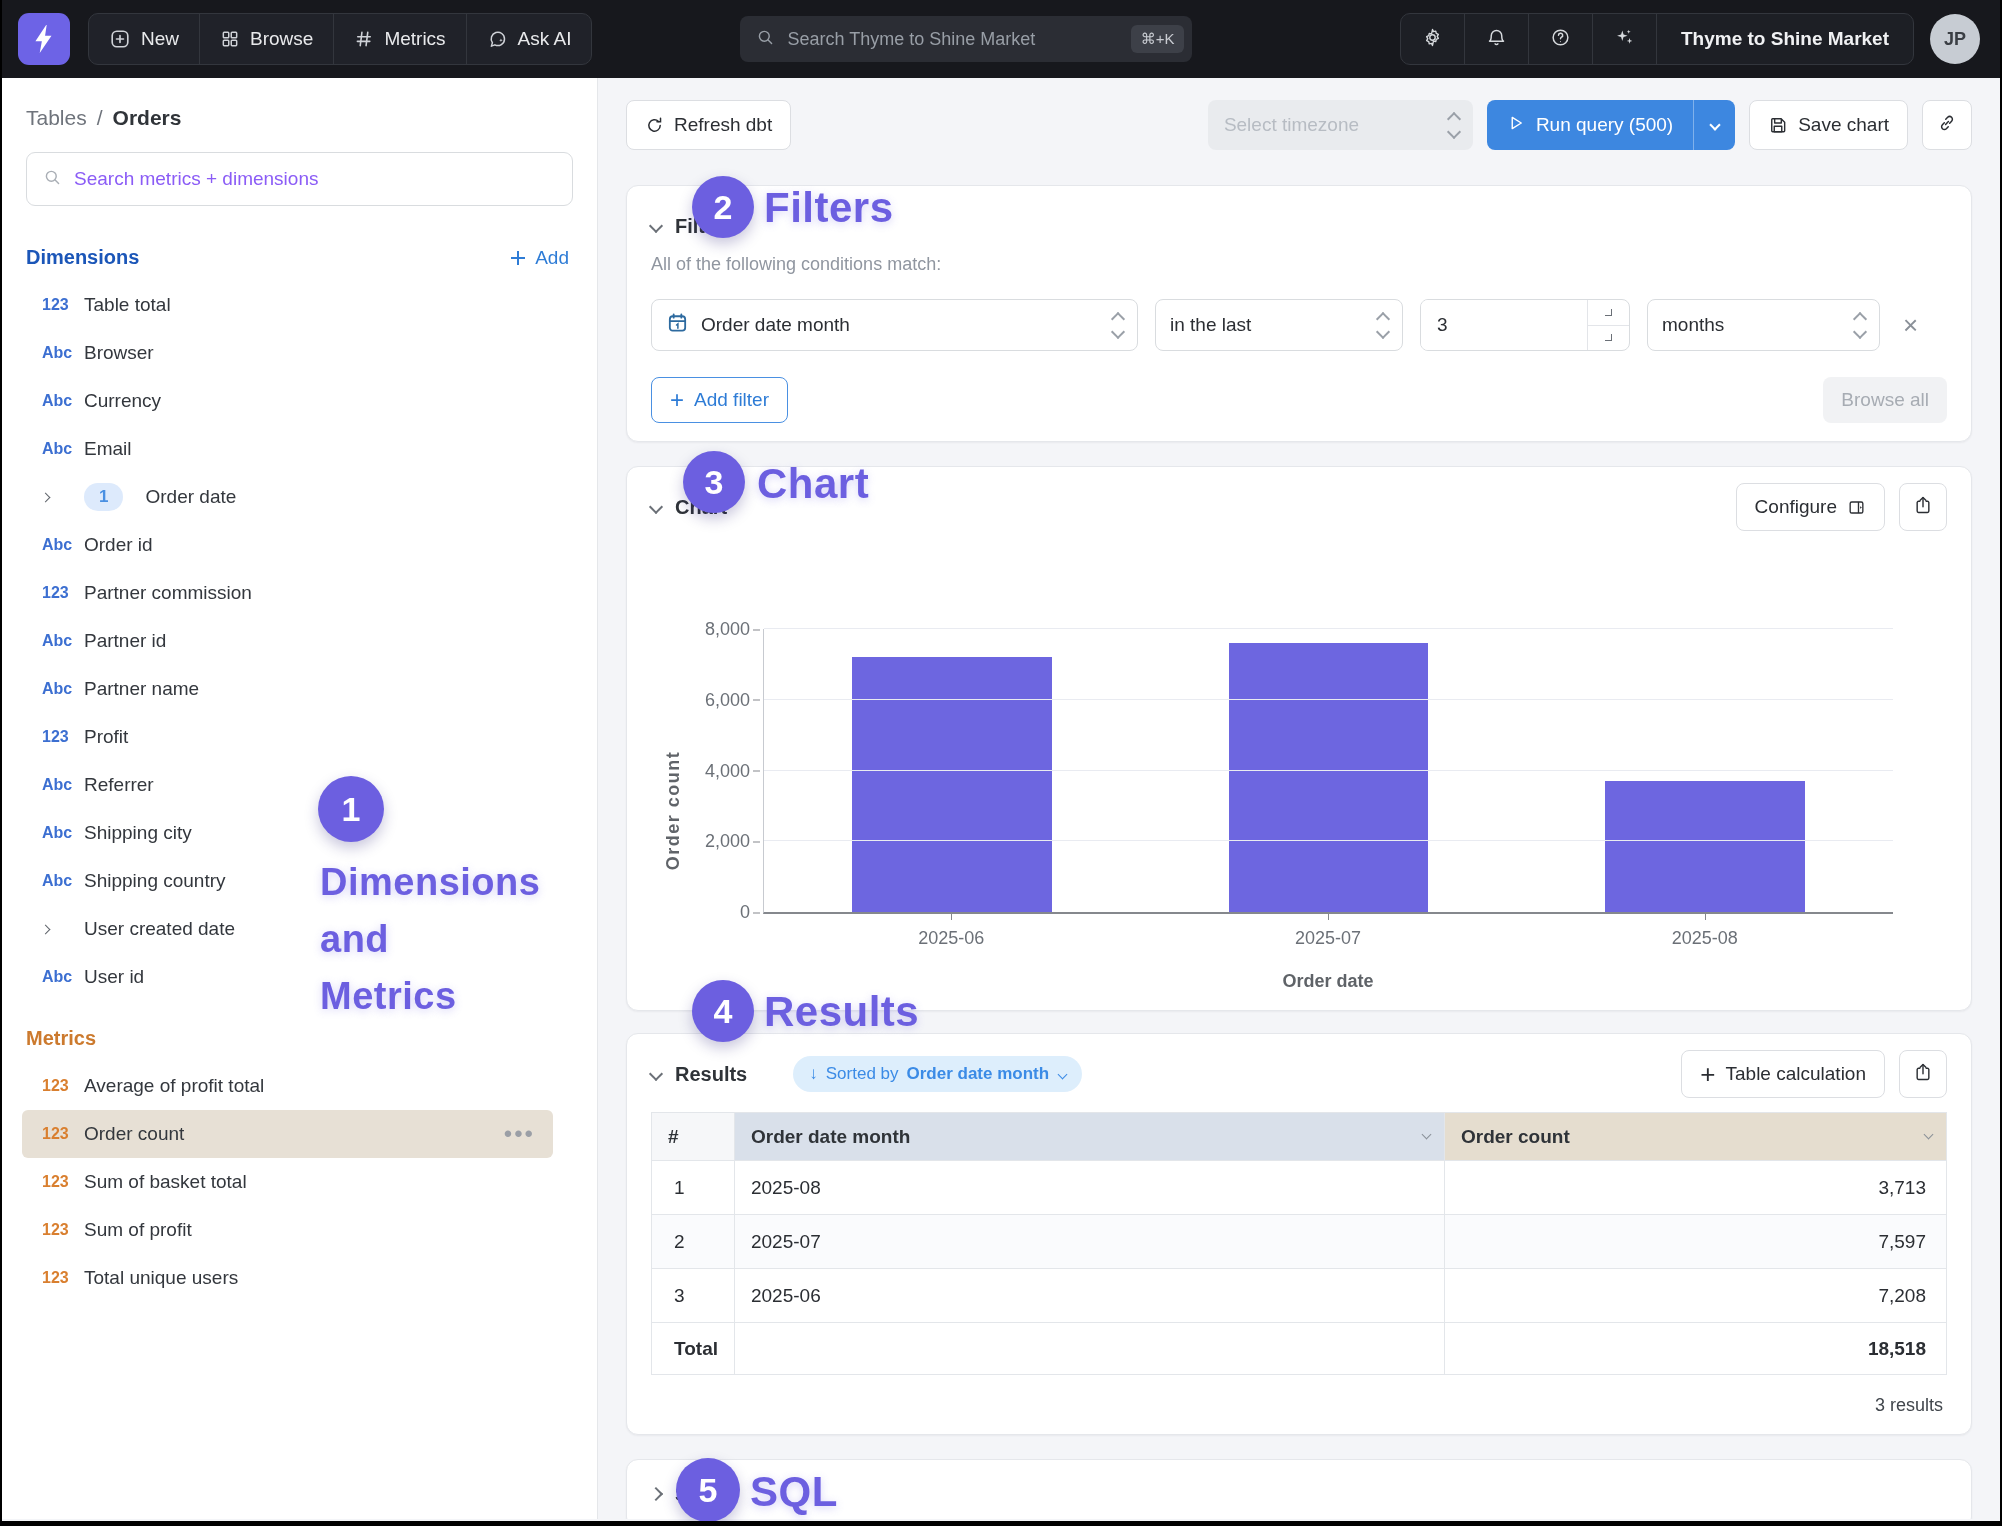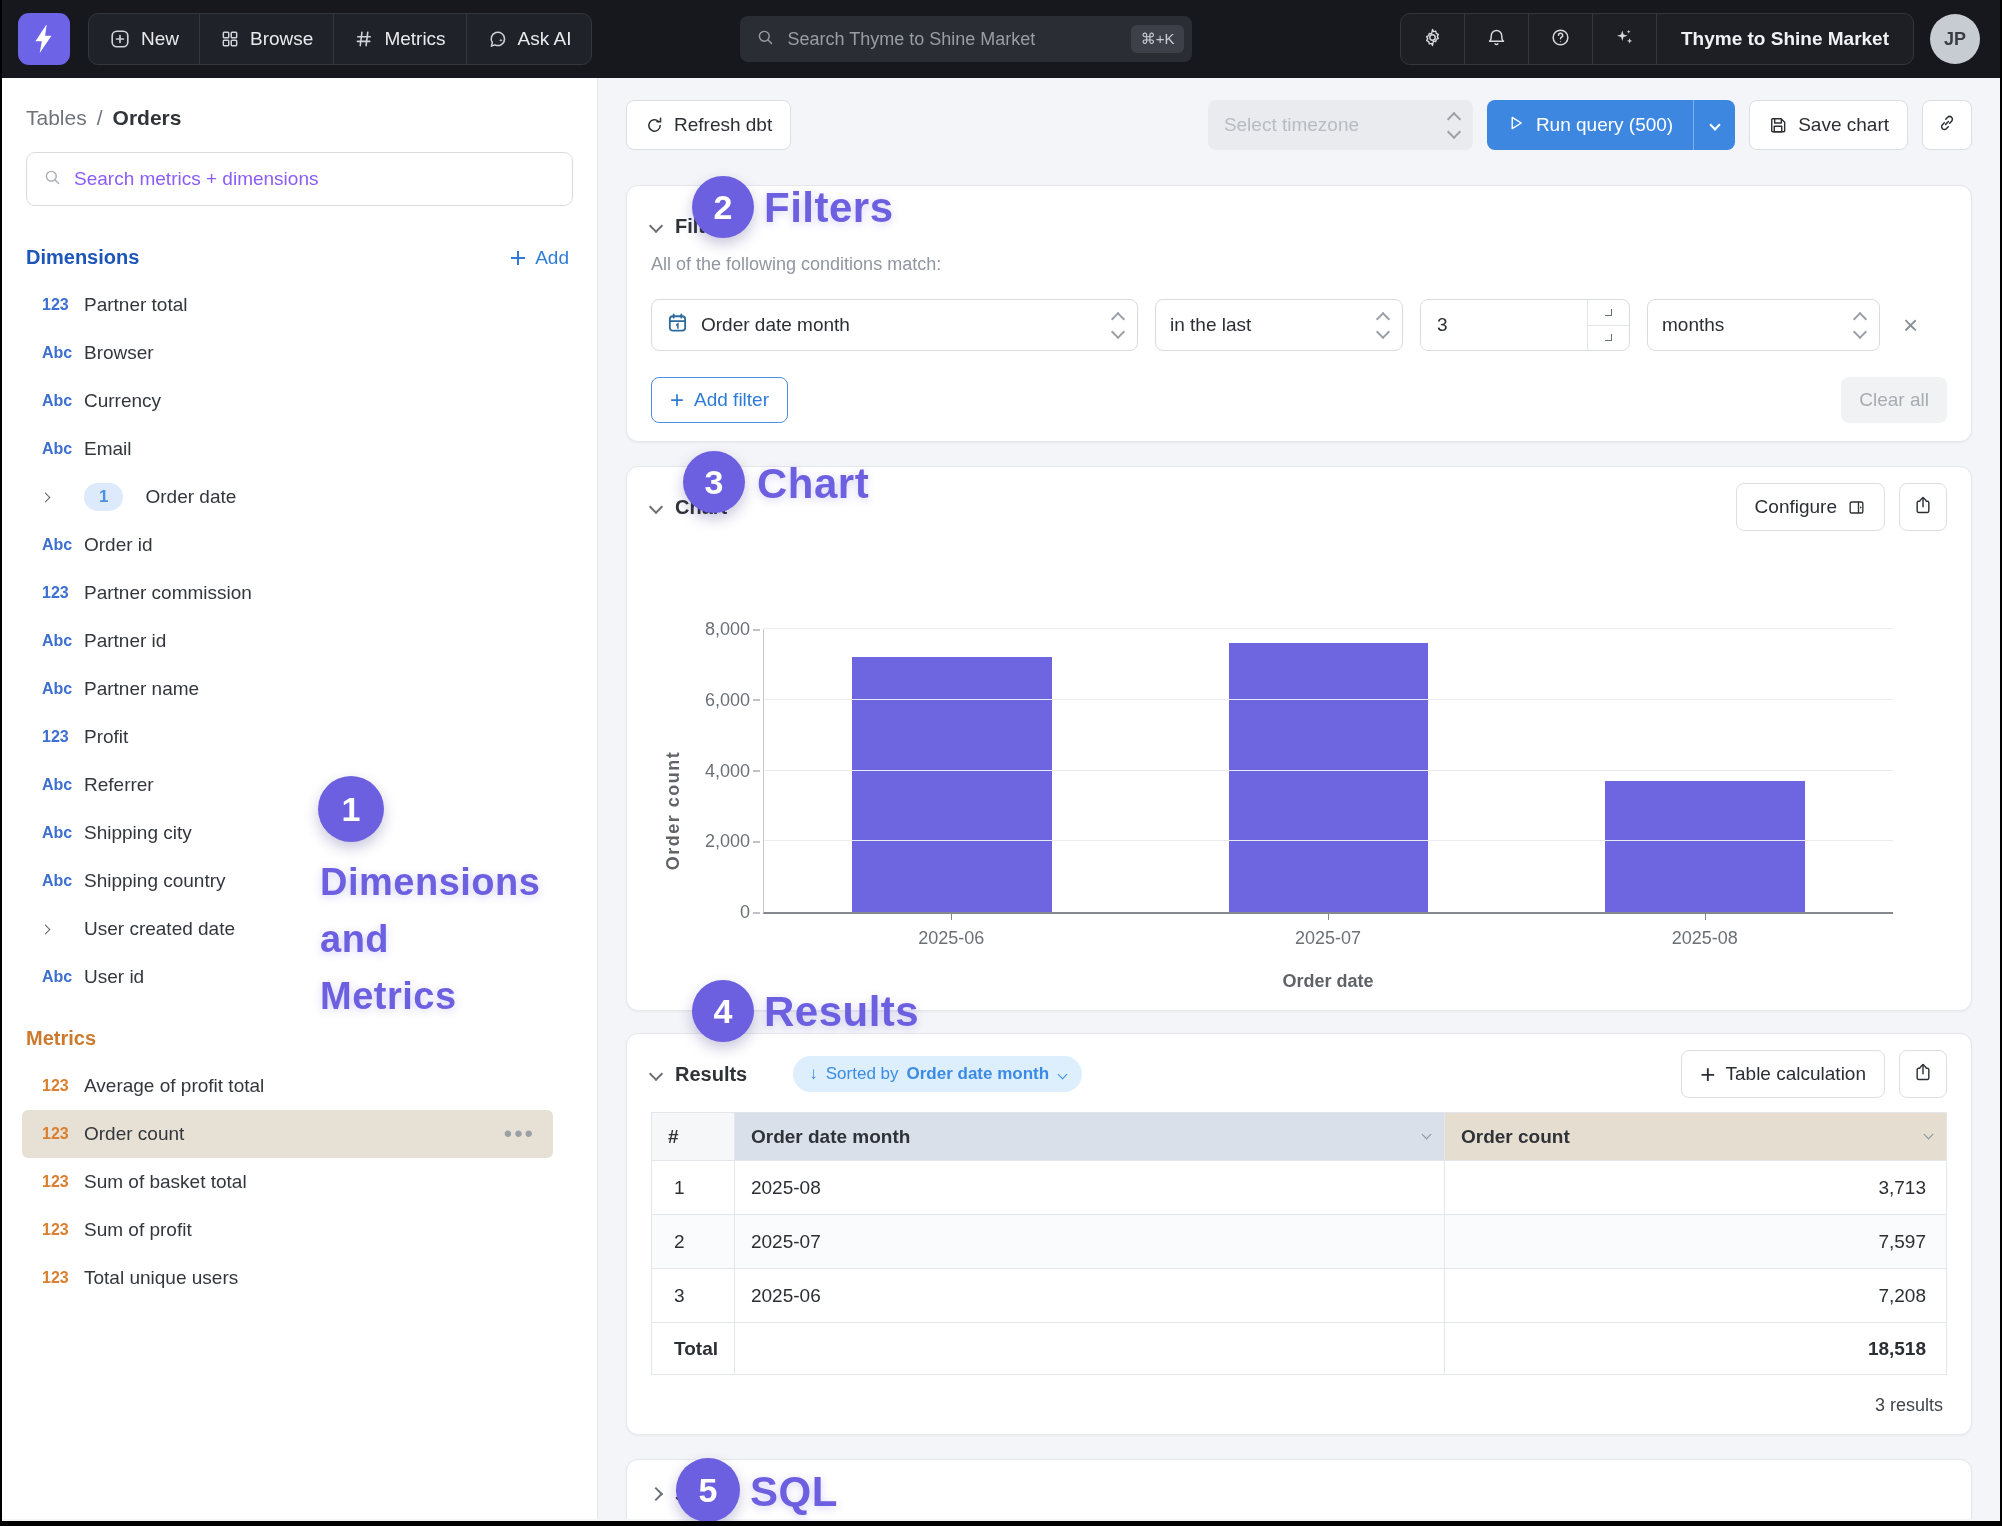--- a/index.html
+++ b/index.html
@@ -252,21 +252,21 @@
         <span class="add-link">
           <svg width="18" height="18" viewBox="0 0 18 18">
                 <path d="M9 2v14M2 9h14" stroke="#2e7cd6" stroke-width="2" fill="none"></path>
               </svg>
           <span>Add</span>
         </span>
       </div>
       <div class="side-list" id="dim-list">
             <div class="side-row">
               <span class="tok blue">123</span>
-              <span class="lbl">Partner total</span>
+              <span class="lbl">Table total</span>
             </div>
             <div class="side-row">
               <span class="tok blue">Abc</span>
               <span class="lbl">Browser</span>
             </div>
             <div class="side-row">
               <span class="tok blue">Abc</span>
               <span class="lbl">Currency</span>
             </div>
             <div class="side-row">
@@ -446,21 +446,21 @@
                   <span class="chev dn"></span>
                 </span>
           </div>
           <span class="x-btn">×</span>
         </div>
         <div class="filter-foot">
           <button class="add-filter">
             <span style="font-size:24px;line-height:1;">+</span>
             <span>Add filter</span>
           </button>
-          <div class="clear-all">Clear all</div>
+          <div class="clear-all">Browse all</div>
         </div>
       </div>
 
       <div class="card">
         <div class="card-head">
           <span class="chev down"></span>
           <span class="card-title">Chart</span>
           <div class="head-right">
             <button class="btn h48">
               <span>Configure</span>

